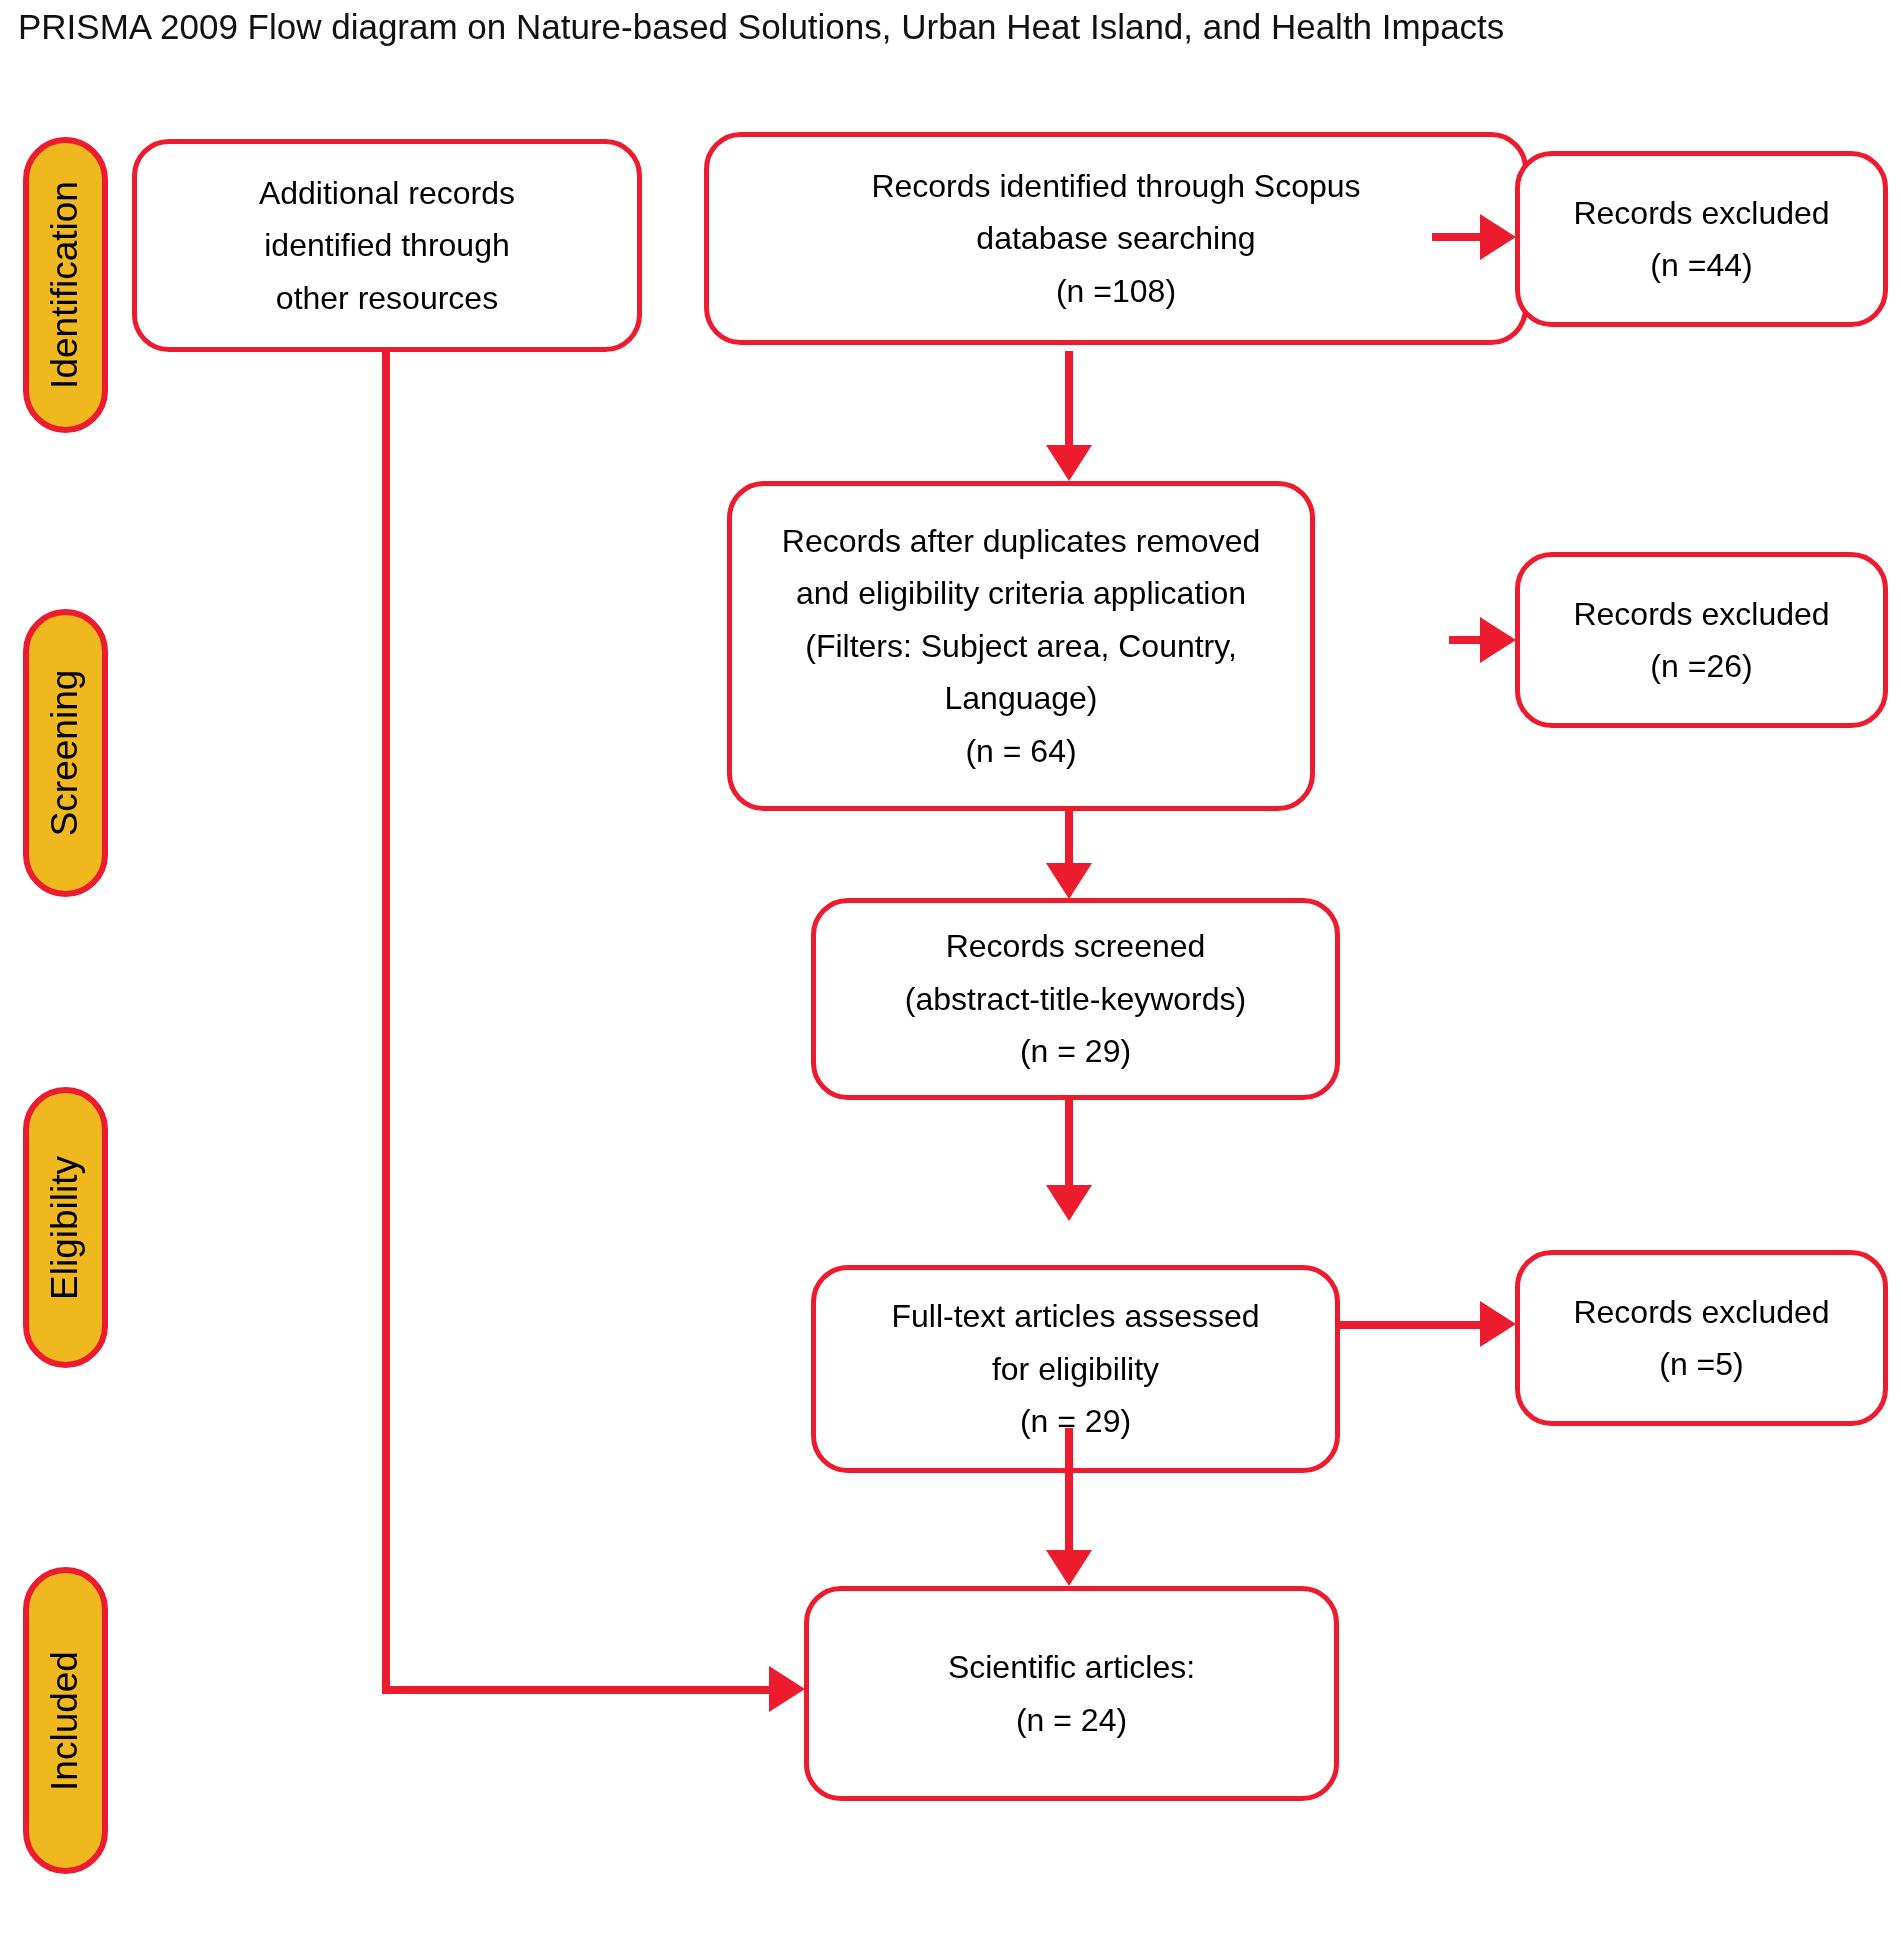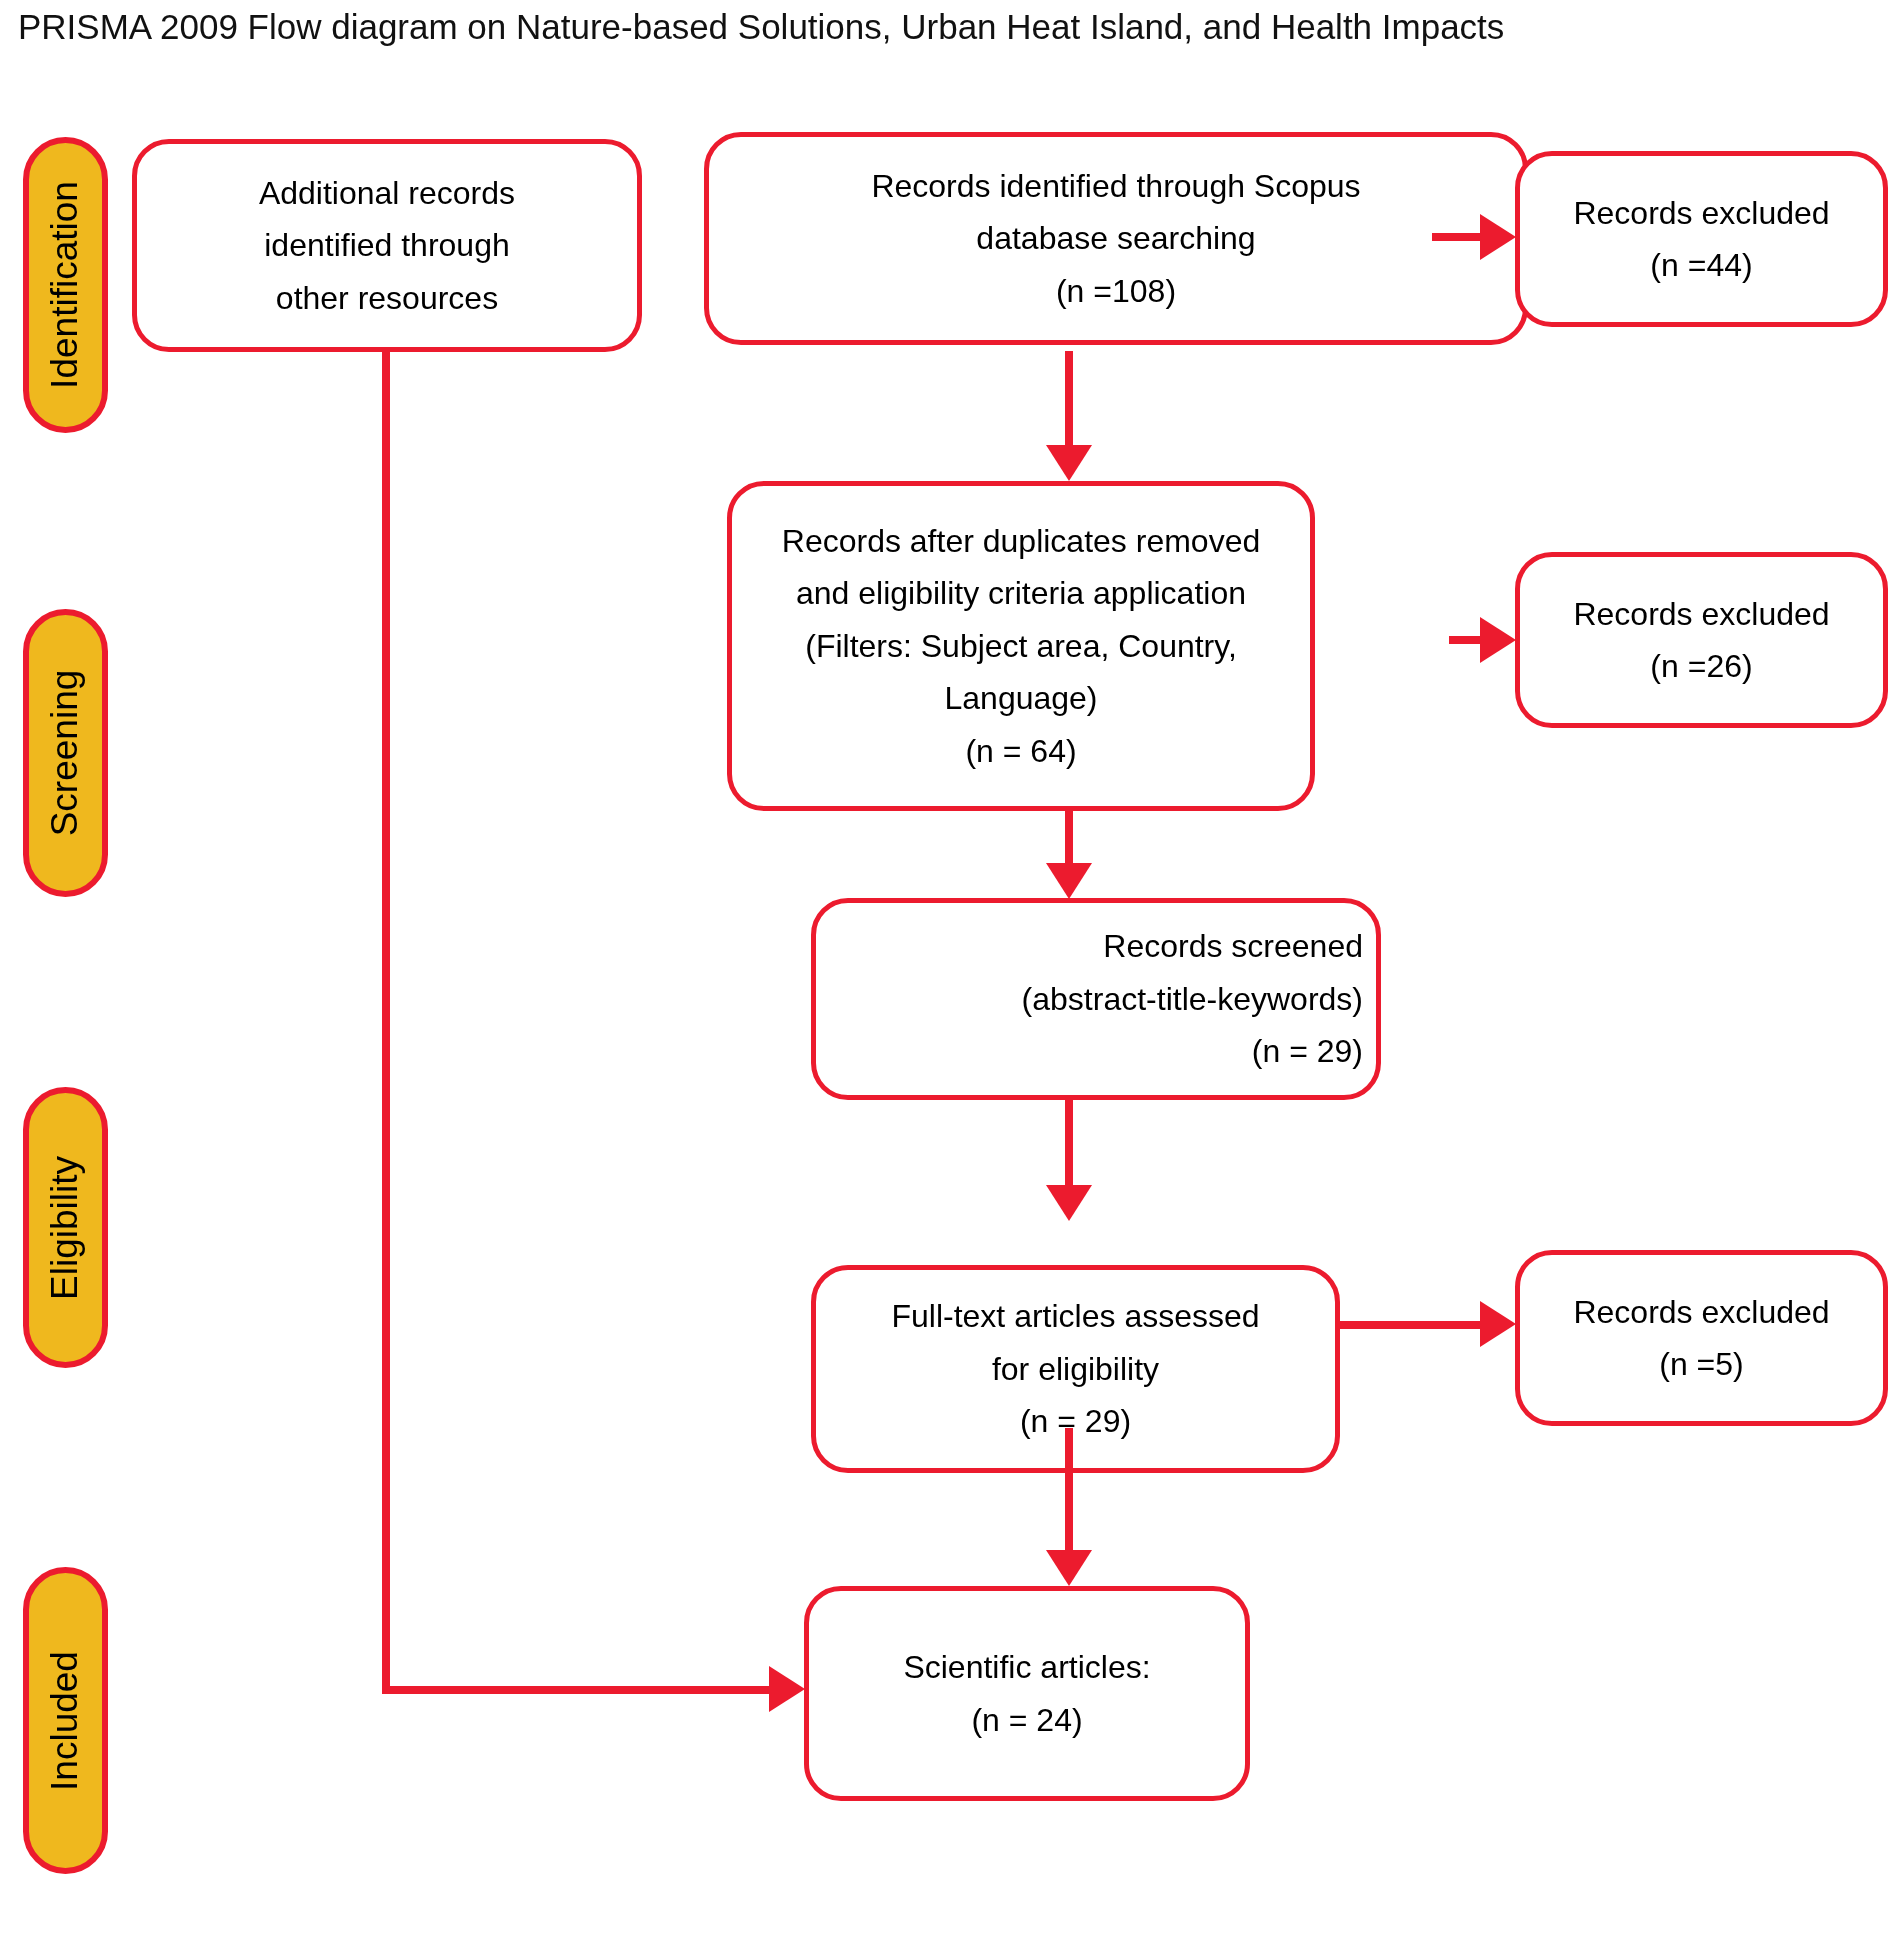--- a/index.html
+++ b/index.html
@@ -102,38 +102,38 @@
     <div class="text-line">(Filters: Subject area, Country,</div>
     <div class="text-line">Language)</div>
     <div class="text-line">(n = 64)</div>
   </div>
 
   <div class="box" style="left:1515px;top:552px;width:373px;height:176px;">
     <div class="text-line">Records excluded</div>
     <div class="text-line">(n =26)</div>
   </div>
 
-  <div class="box" style="left:811px;top:898px;width:570px;height:202px;text-align:right;">
+  <div class="box" style="left:811px;top:898px;width:529px;height:202px;">
     <div class="text-line">Records screened</div>
     <div class="text-line">(abstract-title-keywords)</div>
     <div class="text-line">(n = 29)</div>
   </div>
 
   <div class="box" style="left:811px;top:1221px;width:529px;height:208px;margin-top:44px;">
     <div class="text-line">Full-text articles assessed</div>
     <div class="text-line">for eligibility</div>
     <div class="text-line">(n = 29)</div>
   </div>
 
   <div class="box" style="left:1515px;top:1250px;width:373px;height:176px;">
     <div class="text-line">Records excluded</div>
     <div class="text-line">(n =5)</div>
   </div>
 
-  <div class="box" style="left:804px;top:1586px;width:446px;height:215px;text-align:center;">
+  <div class="box" style="left:804px;top:1586px;width:535px;height:215px;text-align:center;">
     <div class="text-line">Scientific articles:</div>
     <div class="text-line">(n = 24)</div>
   </div>
 
   <div class="hline" style="left:1432px;top:233px;width:52px;"></div>
   <div class="arr-right" style="left:1480px;top:214px;"></div>
 
   <div class="vline" style="left:1065px;top:351px;height:96px;"></div>
   <div class="arr-down" style="left:1046px;top:445px;"></div>
 

